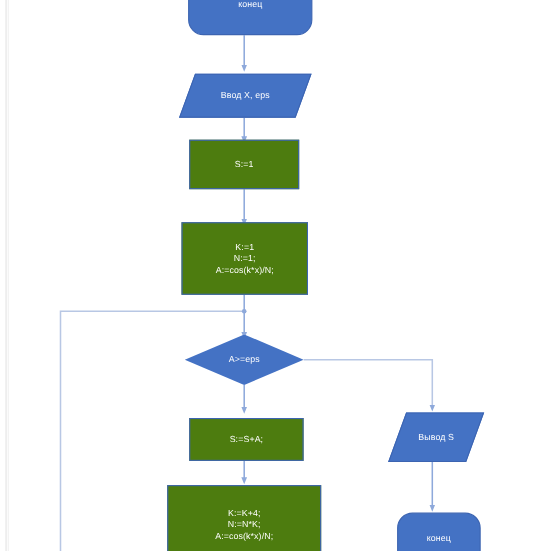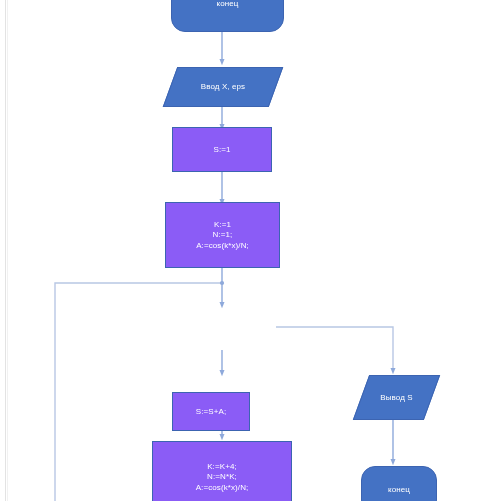--- a/index.html
+++ b/index.html
@@ -45,21 +45,21 @@
     font-size: 8px;
     line-height: 1.15;
     text-align: center;
     letter-spacing: .1px;
   }
   .node .line {
     display: block;
     white-space: nowrap;
   }
   .shape-process {
-    background: #8b5cf6;
+    background: #4d7c0f;
     border: 1px solid #3c64b1;
   }
   .shape-terminator {
     background: #4472C4;
     border: 1px solid #3c64b1;
     border-radius: 14px;
   }
   .shape-io {
     background: #4472C4;
     border: 1px solid #3c64b1;
@@ -144,22 +144,26 @@
   <div class="node shape-process" style="left:172px; top:127px; width:100px; height:45px;">
     <span class="line">S:=1</span>
   </div>
 
   <div class="node shape-process multiline" style="left:165px; top:202px; width:115px; height:66px;">
     <span class="line">K:=1</span>
     <span class="line">N:=1;</span>
     <span class="line">A:=cos(k*x)/N;</span>
   </div>
 
+  <div class="node shape-decision" style="left:168px; top:304px; width:108px; height:46px;">
+    <div class="diamond"></div>
+    <span class="line dtext">A&gt;=eps</span>
+  </div>
 
-  <div class="node shape-process" style="left:172px; top:392px; width:78px; height:39px;">
+  <div class="node shape-process" style="left:172px; top:380px; width:104px; height:39px;">
     <span class="line">S:=S+A;</span>
   </div>
 
   <div class="node shape-process multiline" style="left:152px; top:441px; width:140px; height:72px;">
     <span class="line">K:=K+4;</span>
     <span class="line">N:=N*K;</span>
     <span class="line">A:=cos(k*x)/N;</span>
   </div>
 
   <div class="node shape-io" style="left:361px; top:375px; width:71px; height:45px;">

